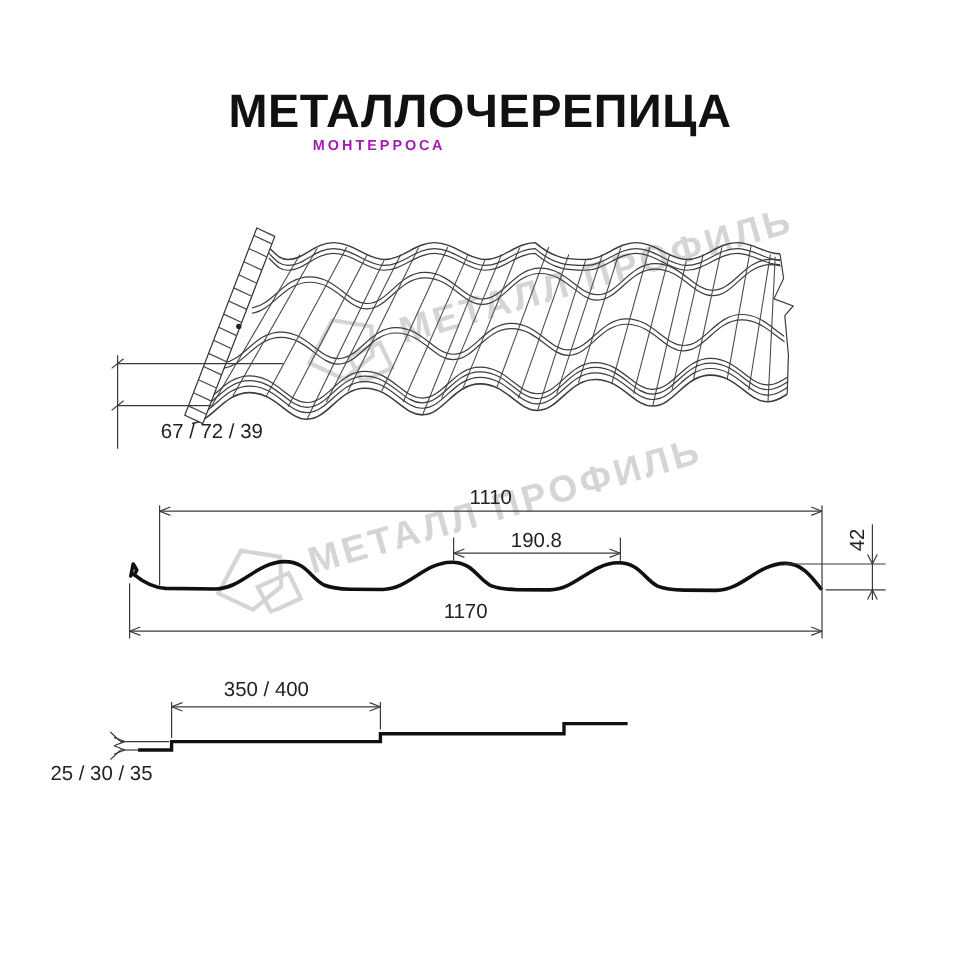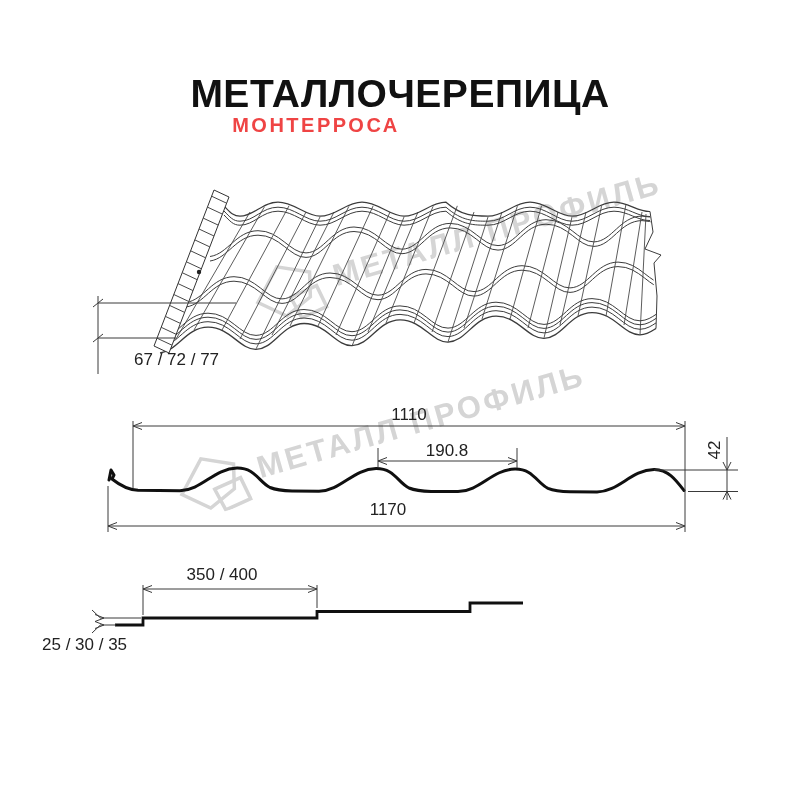--- a/index.html
+++ b/index.html
@@ -6,21 +6,21 @@
   .canvas{
     position:relative;width:800px;height:800px;background:#ffffff;overflow:hidden;
     font-family:"Liberation Sans", sans-serif;color:#1a1a1a;
   }
   .title{
     position:absolute;left:0;top:60px;width:800px;text-align:center;
     font-size:39px;font-weight:800;letter-spacing:.5px;color:#111;margin-top:12px;
   }
   .subtitle{
     position:absolute;left:0;top:114px;width:632px;text-align:center;
-    font-size:20px;font-weight:700;letter-spacing:2.5px;color:#ef4444;
+    font-size:12px;font-weight:700;letter-spacing:2.5px;color:#a21caf;
   }
   .watermark{
     position:absolute;display:flex;align-items:center;gap:13px;height:64px;
     transform:rotate(-16deg);transform-origin:left center;
     color:#d5d5d5;font-size:31px;font-weight:700;letter-spacing:3px;white-space:nowrap;
     user-select:none;pointer-events:none;
   }
   .wm-1{left:252px;top:268px;}
   .wm-2{left:176px;top:460px;}
   .wm-logo{flex:0 0 auto;}
@@ -203,21 +203,21 @@
         <line x1="92" y1="610" x2="100" y2="617.6"></line>
         <line x1="104" y1="618" x2="95" y2="614.5"></line>
           <line x1="104" y1="618" x2="95" y2="621.5"></line>
         <line x1="92" y1="633" x2="100" y2="625.4"></line>
         <line x1="104" y1="625" x2="95" y2="621.5"></line>
           <line x1="104" y1="625" x2="95" y2="628.5"></line>
       </g>
     </g>
   </svg>
 
-  <div class="dim-label" style="left:134px;top:350px;">67 / 72 / 77</div>
+  <div class="dim-label" style="left:134px;top:350px;">67 / 72 / 39</div>
   <div class="dim-label dim-center" style="left:359px;top:405px;width:100px;">1110</div>
   <div class="dim-label dim-center" style="left:397px;top:441px;width:100px;">190.8</div>
   <div class="dim-rot">42</div>
   <div class="dim-label dim-center" style="left:338px;top:500px;width:100px;">1170</div>
   <div class="dim-label dim-center" style="left:152px;top:565px;width:140px;">350 / 400</div>
   <div class="dim-label" style="left:42px;top:635px;text-align:right;">25 / 30 / 35</div>
 
 </div>
 
 </body></html>

